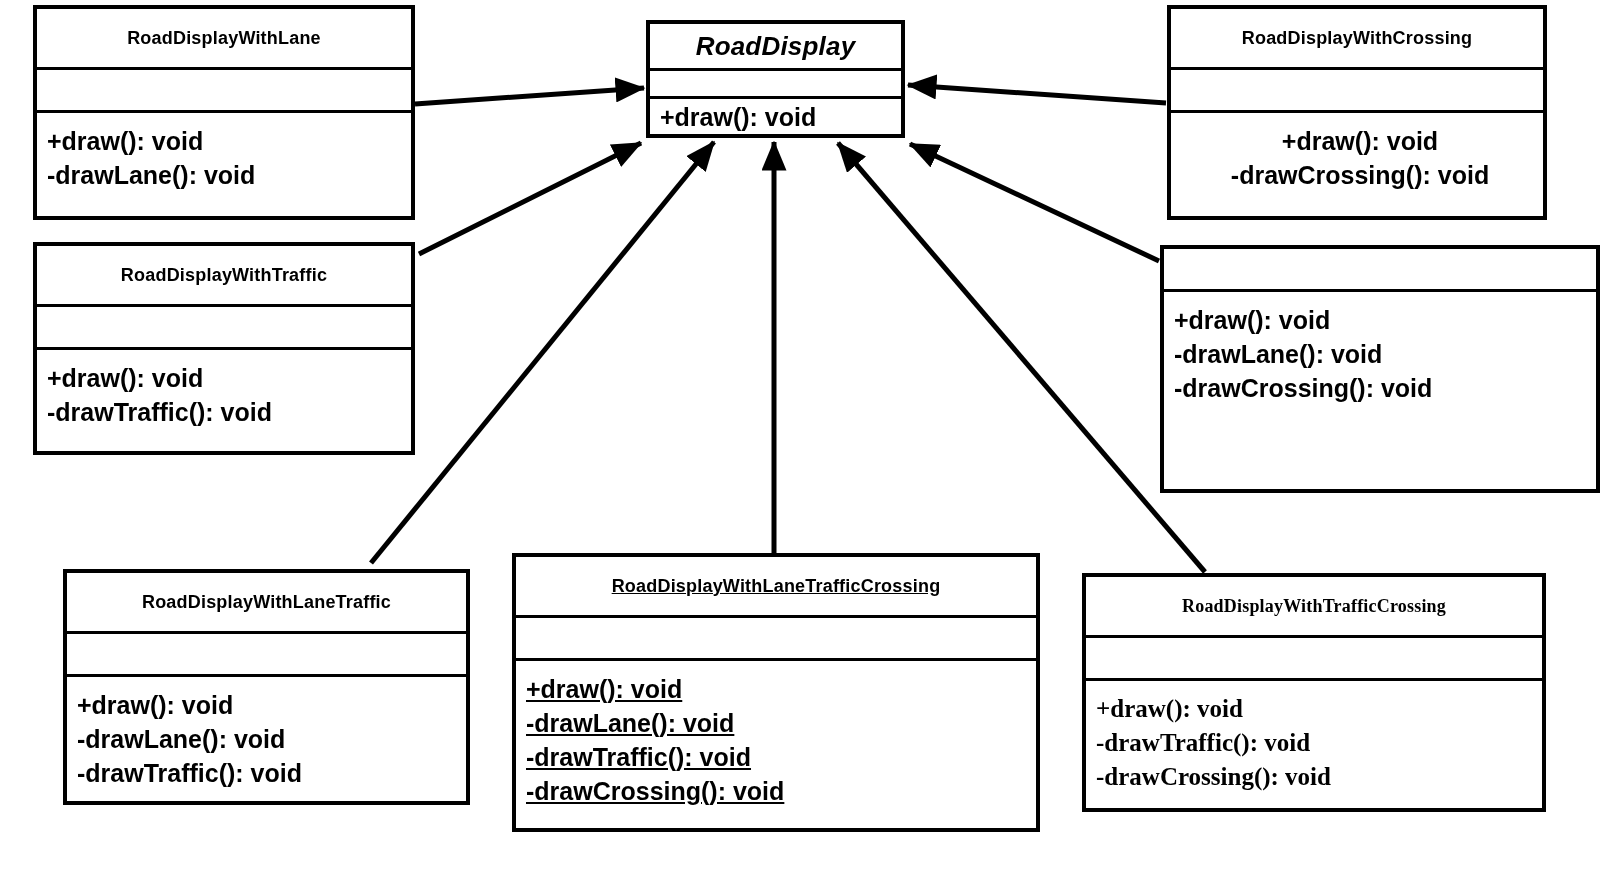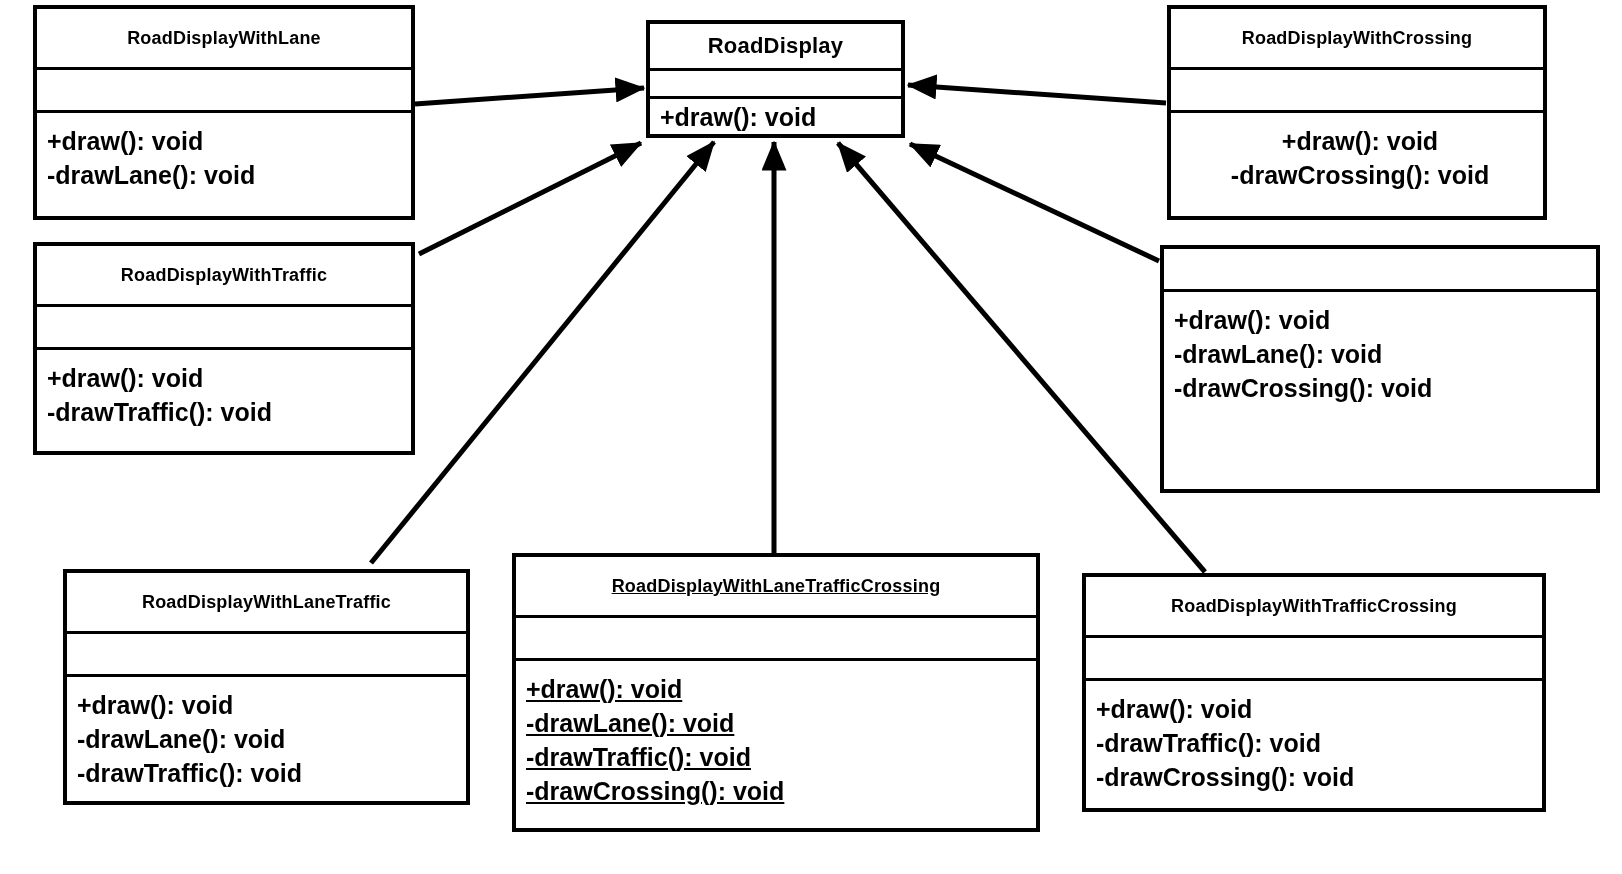--- a/index.html
+++ b/index.html
@@ -49,33 +49,33 @@
   }
   .cls-methods {
     flex: 1;
     padding: 11px 4px 0 10px;
     font-size: 25px;
     font-weight: bold;
     line-height: 34px;
     white-space: nowrap;
   }
   
-  .cls.small .cls-title  { height: 45px; font-size: 22px; }
+  .cls.small .cls-title  { height: 45px; font-size: 26px; font-style: italic; }
   .cls.small .cls-attrs  { height: 25px; }
   .cls.small .cls-methods { padding-top: 1px; }
 
   
   #box-road-display              { left: 646px;  top: 20px;  width: 259px; height: 118px; }
   #box-lane                      { left: 33px;   top: 5px;   width: 382px; height: 215px; }
   #box-crossing                  { left: 1167px; top: 5px;   width: 380px; height: 215px; text-align: center; }
   #box-traffic                   { left: 33px;   top: 242px; width: 382px; height: 213px; }
   #box-lane-crossing             { left: 1160px; top: 245px; width: 440px; height: 248px; }
   #box-lane-traffic              { left: 63px;   top: 562px; width: 407px; height: 236px; margin-top: 7px; }
   #box-lane-traffic-crossing     { left: 512px;  top: 553px; width: 528px; height: 279px; text-decoration: underline; }
-  #box-traffic-crossing          { left: 1082px; top: 573px; width: 464px; height: 239px; }
+  #box-traffic-crossing          { left: 1082px; top: 573px; width: 464px; height: 239px; font-family: Liberation Serif, serif; }
 </style>
 </head>
 <body>
 
 <div class="canvas">
 
   <svg class="arrow-layer" width="1622" height="874" viewBox="0 0 1622 874" xmlns="http://www.w3.org/2000/svg">
     <defs>
       <marker id="ah" viewBox="0 0 6 5" refX="5.7" refY="2.5" markerWidth="6" markerHeight="5" orient="auto">
         <path d="M0,0 L6,2.5 L0,5 Z" fill="#000000"></path>

